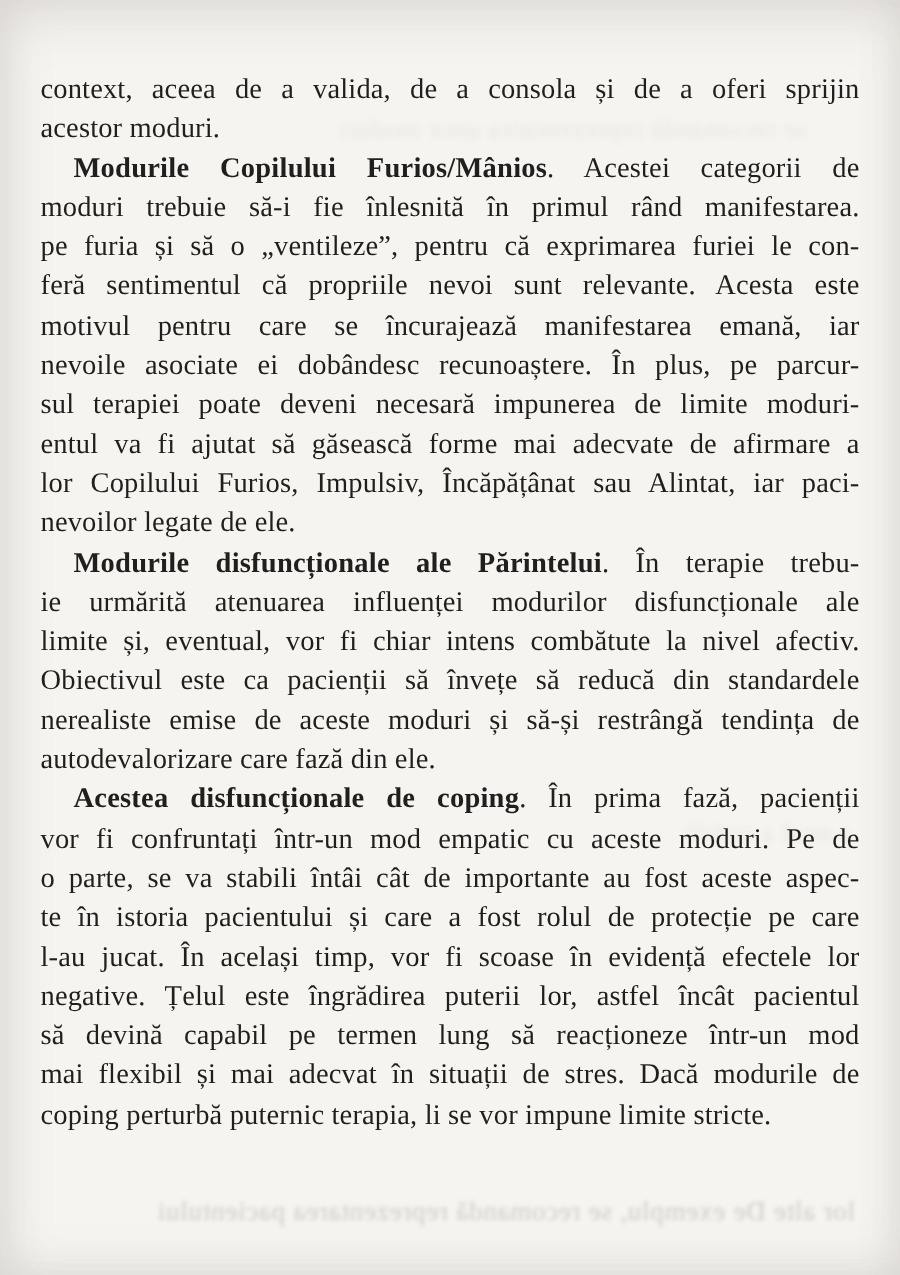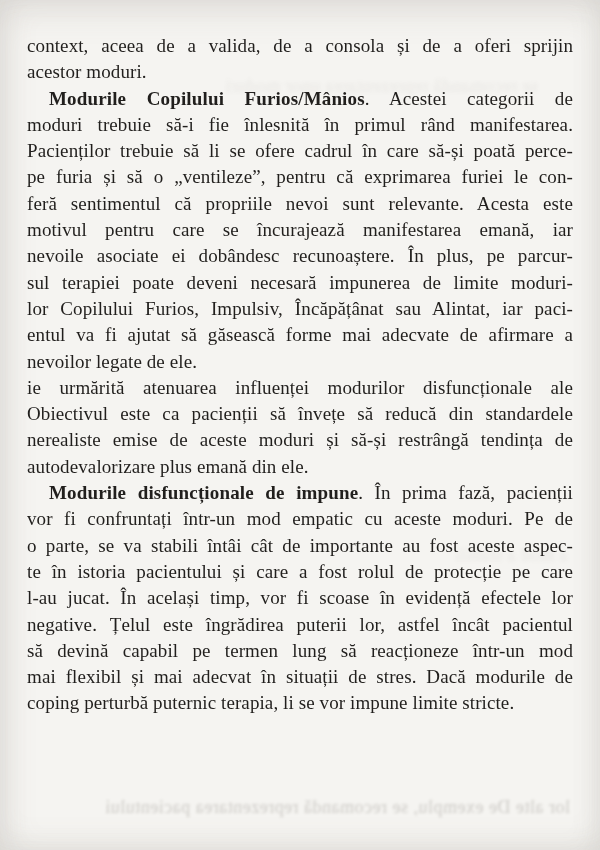--- a/index.html
+++ b/index.html
@@ -18,21 +18,21 @@
     position:absolute;inset:0;
     box-shadow:
       inset 0 18px 30px rgba(125,120,110,0.10),
       inset 14px 0 28px rgba(125,120,110,0.07),
       inset -10px 0 24px rgba(125,120,110,0.05),
       inset 0 -14px 26px rgba(125,120,110,0.06);
     pointer-events:none;
   }
   .text-block{
     position:absolute;
-    left:27px;right:27px;top:33px;
+    left:27px;right:27px;top:47px;
     font-size:19px;
     line-height:26.3px;
     letter-spacing:0.1px;
   }
   .para{margin:0;padding:0;}
   .line{
     display:block;
     text-align:justify;
     text-align-last:justify;
     white-space:normal;
@@ -73,40 +73,41 @@
   <div class="text-block">
 
     <p class="para">
       <span class="line">context, aceea de a valida, de a consola și de a oferi sprijin</span>
       <span class="line last">acestor moduri.</span>
     </p>
 
     <p class="para">
       <span class="line indent"><b class="hd">Modurile Copilului Furios/Mânios</b><span>. Acestei categorii de</span></span>
       <span class="line">moduri trebuie să-i fie înlesnită în primul rând manifestarea.</span>
-      <span class="line">Pacienților trebuie să li se ofere cadrul în care să-și poată perce-</span>
       <span class="line">pe furia și să o „ventileze”, pentru că exprimarea furiei le con-</span>
       <span class="line">feră sentimentul că propriile nevoi sunt relevante. Acesta este</span>
       <span class="line">motivul pentru care se încurajează manifestarea emană, iar</span>
       <span class="line">nevoile asociate ei dobândesc recunoaștere. În plus, pe parcur-</span>
       <span class="line">sul terapiei poate deveni necesară impunerea de limite moduri-</span>
+      <span class="line">entul va fi ajutat să găsească forme mai adecvate de afirmare a</span>
       <span class="line">lor Copilului Furios, Impulsiv, Încăpățânat sau Alintat, iar paci-</span>
-      <span class="line">entul va fi ajutat să găsească forme mai adecvate de afirmare a</span>
       <span class="line last">nevoilor legate de ele.</span>
     </p>
 
     <p class="para">
+      <span class="line indent"><b class="hd">Modurile disfuncționale ale Părintelui</b><span>. În terapie trebu-</span></span>
       <span class="line">ie urmărită atenuarea influenței modurilor disfuncționale ale</span>
+      <span class="line">limite și, eventual, vor fi chiar intens combătute la nivel afectiv.</span>
       <span class="line">Obiectivul este ca pacienții să învețe să reducă din standardele</span>
       <span class="line">nerealiste emise de aceste moduri și să-și restrângă tendința de</span>
-      <span class="line last">autodevalorizare plus emană din ele.</span>
+      <span class="line last">autodevalorizare care fază din ele.</span>
     </p>
 
     <p class="para">
-      <span class="line indent"><b class="hd">Modurile disfuncționale de impune</b><span>. În prima fază, pacienții</span></span>
+      <span class="line indent"><b class="hd">Acestea disfuncționale de coping</b><span>. În prima fază, pacienții</span></span>
       <span class="line">vor fi confruntați într-un mod empatic cu aceste moduri. Pe de</span>
       <span class="line">o parte, se va stabili întâi cât de importante au fost aceste aspec-</span>
       <span class="line">te în istoria pacientului și care a fost rolul de protecție pe care</span>
       <span class="line">l-au jucat. În același timp, vor fi scoase în evidență efectele lor</span>
       <span class="line">negative. Țelul este îngrădirea puterii lor, astfel încât pacientul</span>
       <span class="line">să devină capabil pe termen lung să reacționeze într-un mod</span>
       <span class="line">mai flexibil și mai adecvat în situații de stres. Dacă modurile de</span>
       <span class="line last">coping perturbă puternic terapia, li se vor impune limite stricte.</span>
     </p>
 

